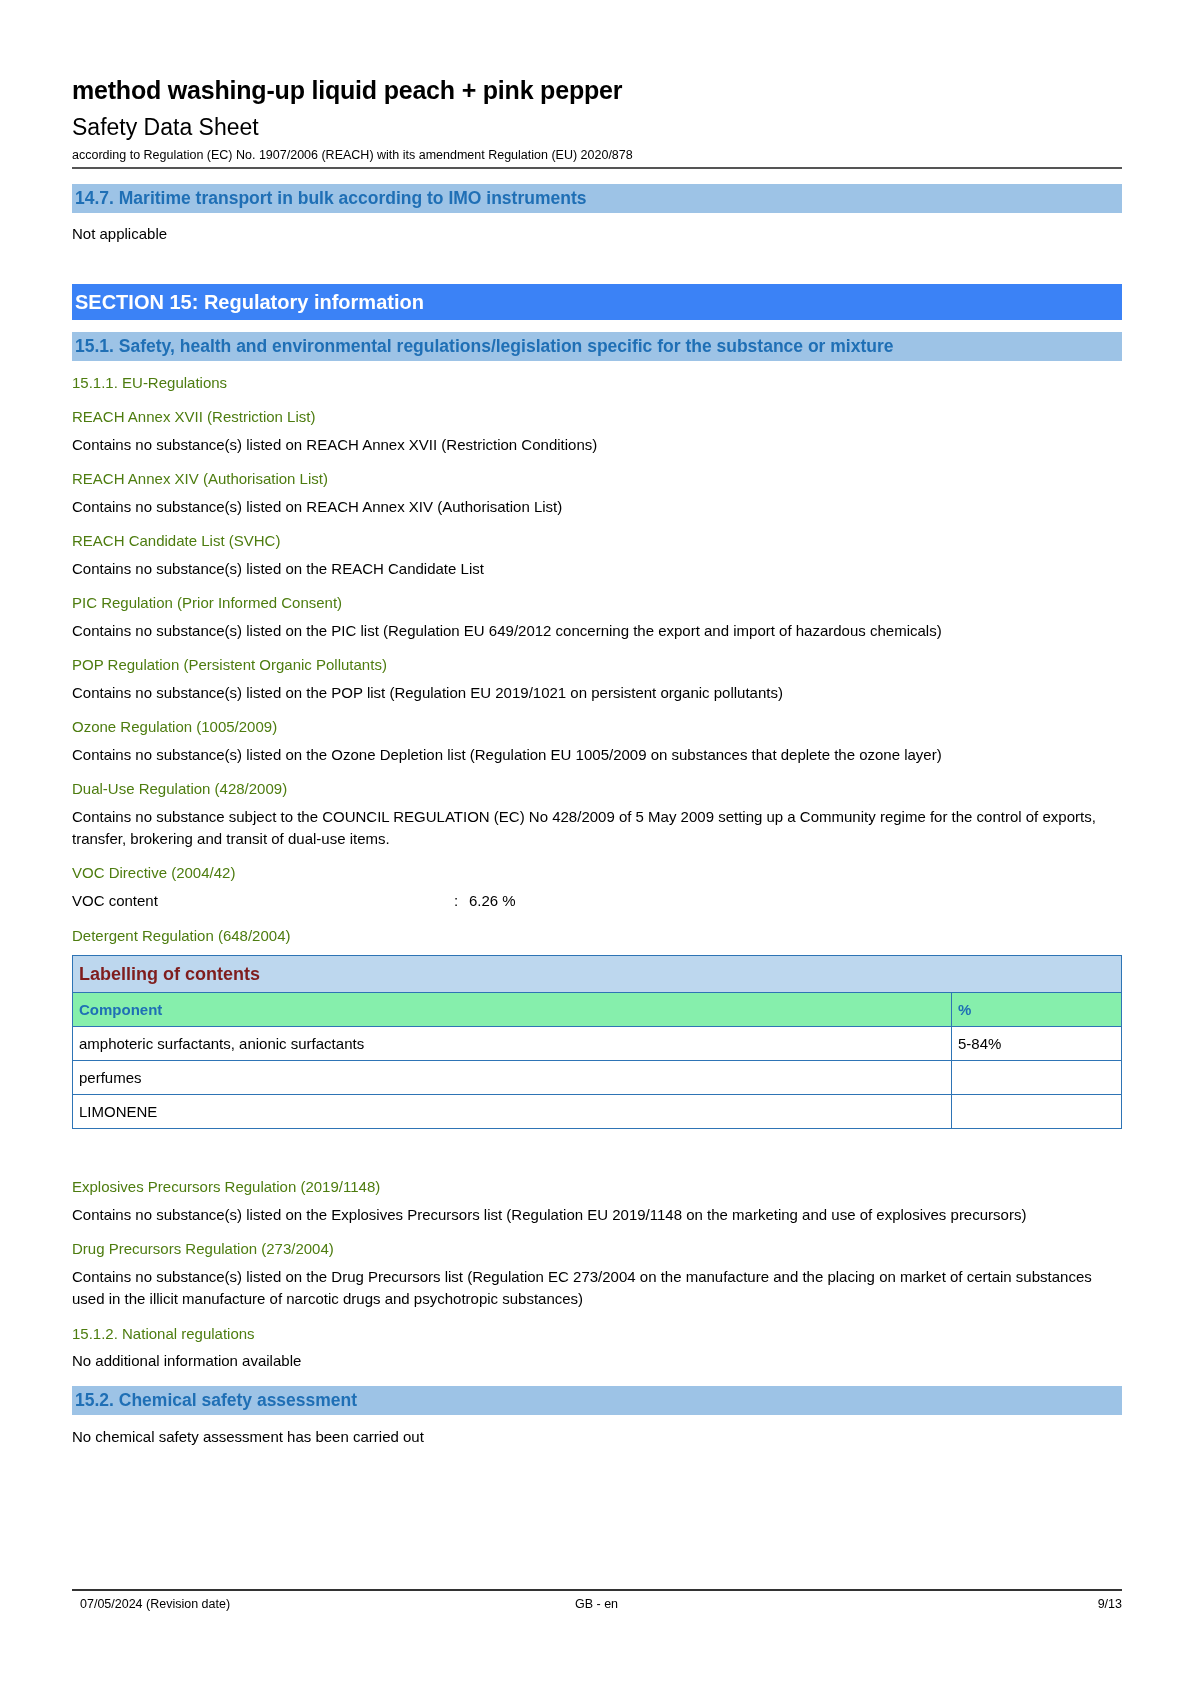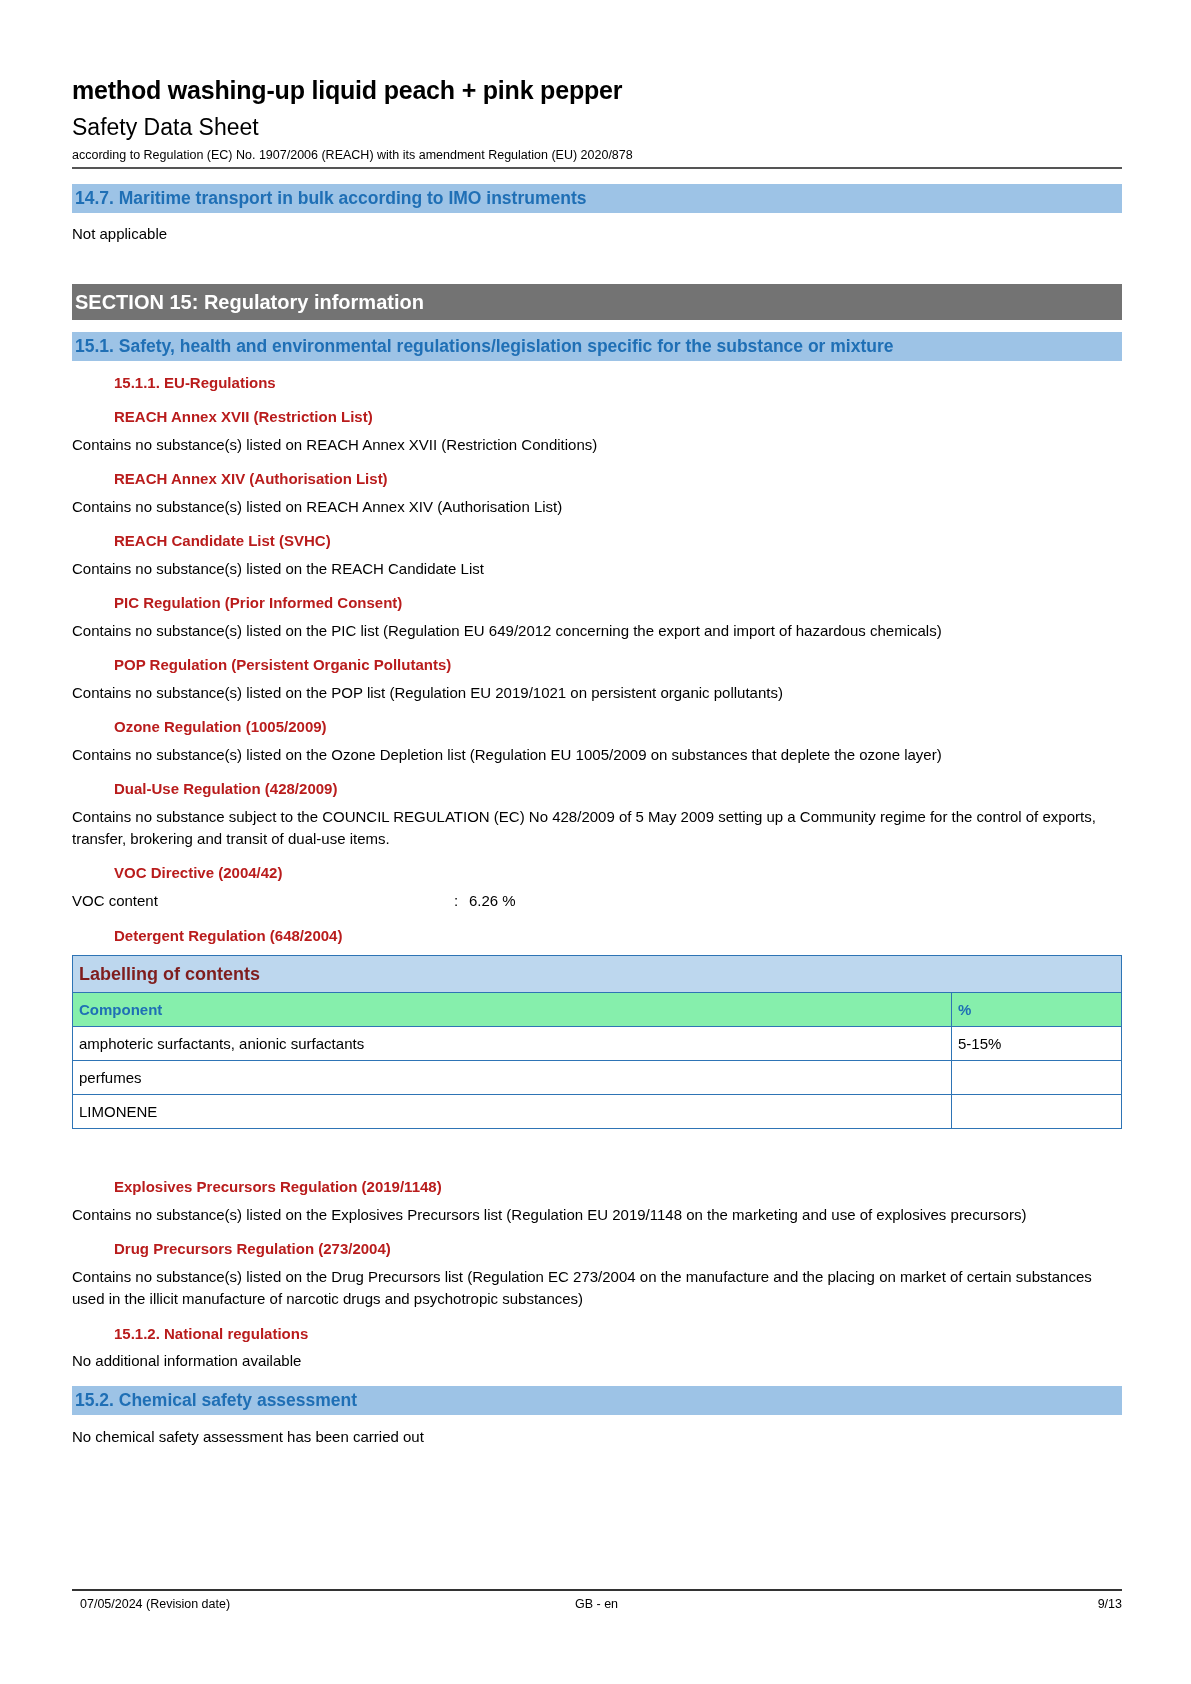--- a/index.html
+++ b/index.html
@@ -13,24 +13,24 @@
     .doc-reg { position: absolute; top: 147px; left: 0; font-size: 12.5px; line-height: 16px; }
     .header-rule { position: absolute; top: 167px; left: 0; width: 1050px; height: 2px; background: #555; }
 
     .bar-light {
       position: absolute; left: 0; width: 1050px; height: 29px;
       background: #9dc3e6; color: #1f6fb5; font-weight: bold; font-size: 17.5px;
       line-height: 29px; padding-left: 3px; box-sizing: border-box; white-space: nowrap;
     }
     .bar-dark {
       position: absolute; left: 0; width: 1050px; height: 36px;
-      background: #737373; color: #ffffff; font-weight: bold; font-size: 20px;
+      background: #3b82f6; color: #ffffff; font-weight: bold; font-size: 20px;
       line-height: 36px; padding-left: 3px; box-sizing: border-box;
     }
-    .sub-h { position: absolute; left: 0; color: #b91c1c; font-weight: bold; font-size: 15px; line-height: 20px; white-space: nowrap; margin-left: 42px; }
+    .sub-h { position: absolute; left: 0; color: #4d7c0f; font-weight: normal; font-size: 15px; line-height: 20px; white-space: nowrap; }
     .txt { position: absolute; left: 0; font-size: 15px; line-height: 22px; width: 1050px; }
 
     .kv-label { position: absolute; left: 0; font-size: 15px; line-height: 20px; }
     .kv-sep { position: absolute; left: 382px; font-size: 15px; line-height: 20px; }
     .kv-val { position: absolute; left: 397px; font-size: 15px; line-height: 20px; }
 
     table.labelling {
       position: absolute; left: 0; top: 955px; width: 1050px; border-collapse: collapse;
       font-size: 15px;
     }
@@ -93,21 +93,21 @@
     <tbody>
         <tr class="caption-row">
       <th colspan="2">Labelling of contents</th>
     </tr>
     <tr class="head-row">
       <th>Component</th>
       <th class="pct">%</th>
     </tr>
     <tr>
       <td>amphoteric surfactants, anionic surfactants</td>
-      <td class="pct">5-15%</td>
+      <td class="pct">5-84%</td>
     </tr>
     <tr>
       <td>perfumes</td>
       <td class="pct"></td>
     </tr>
     <tr>
       <td>LIMONENE</td>
       <td class="pct"></td>
     </tr>
   </tbody>

